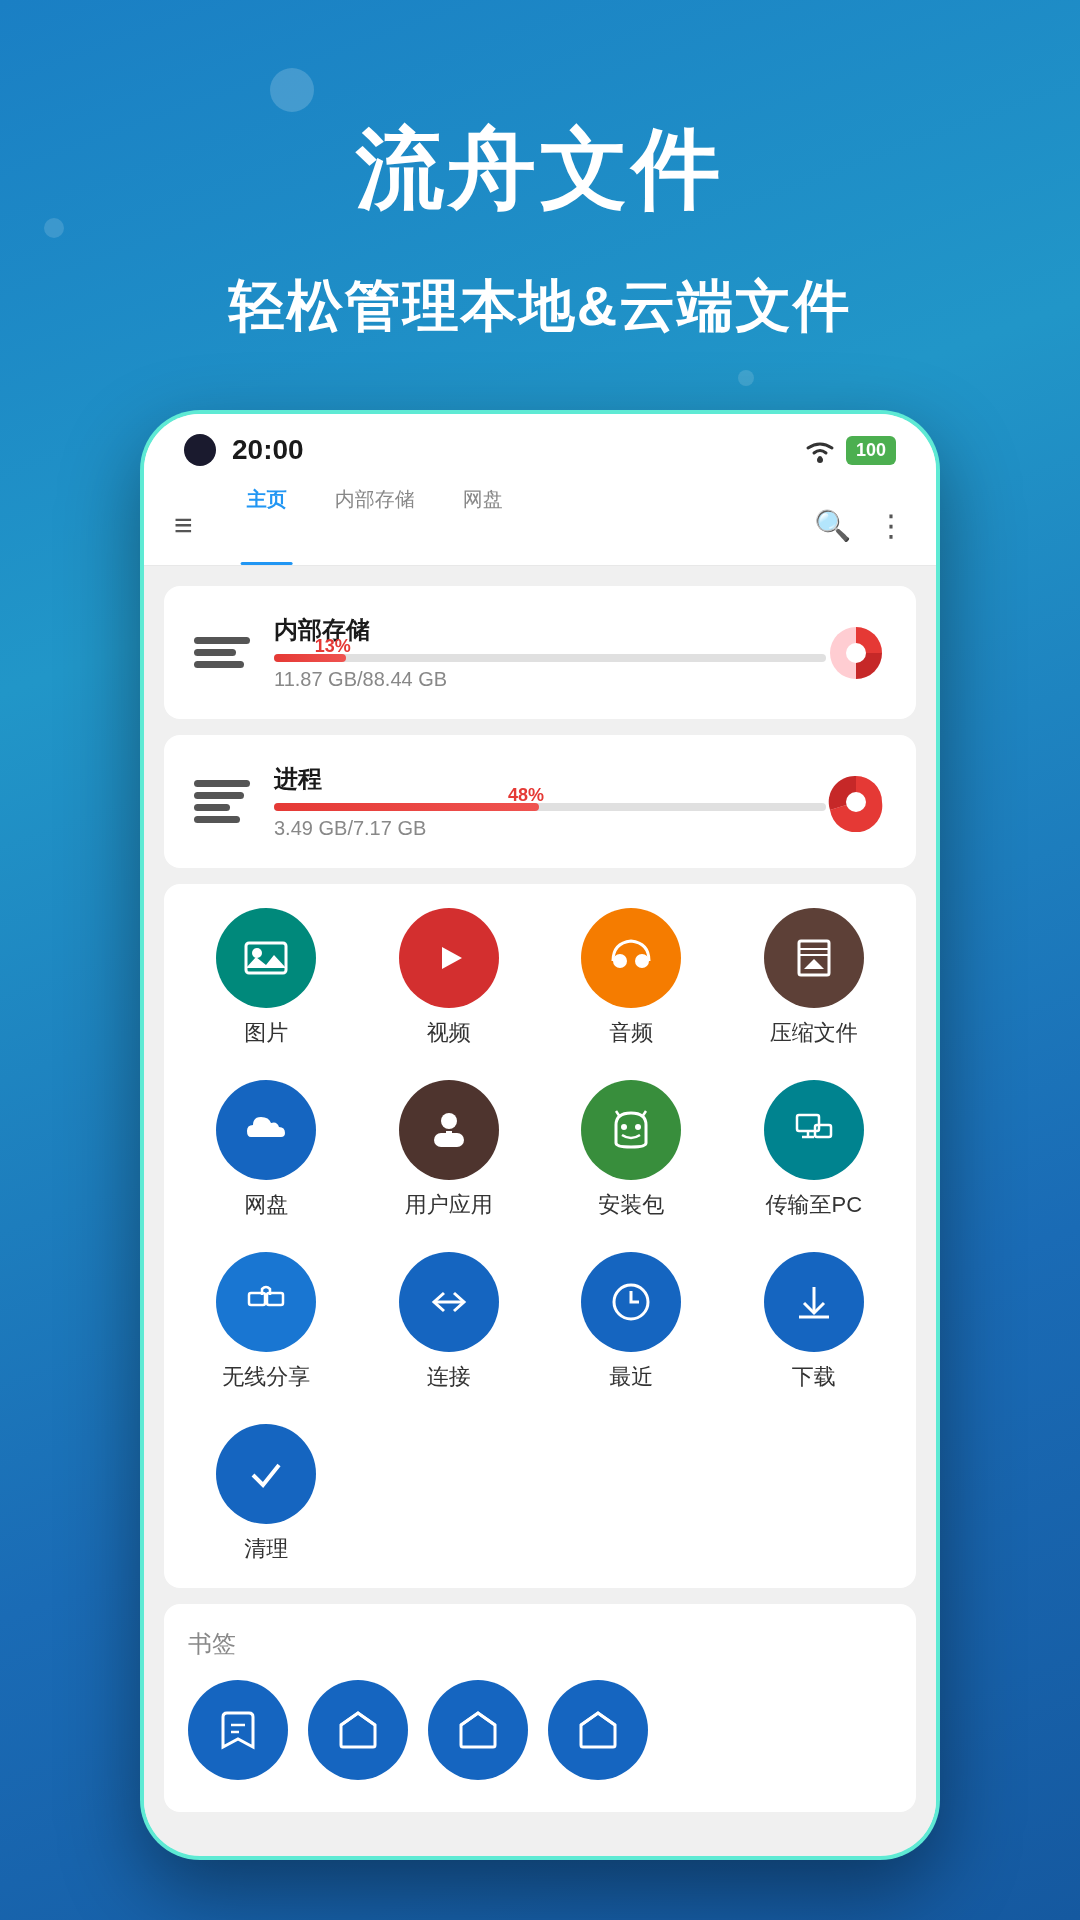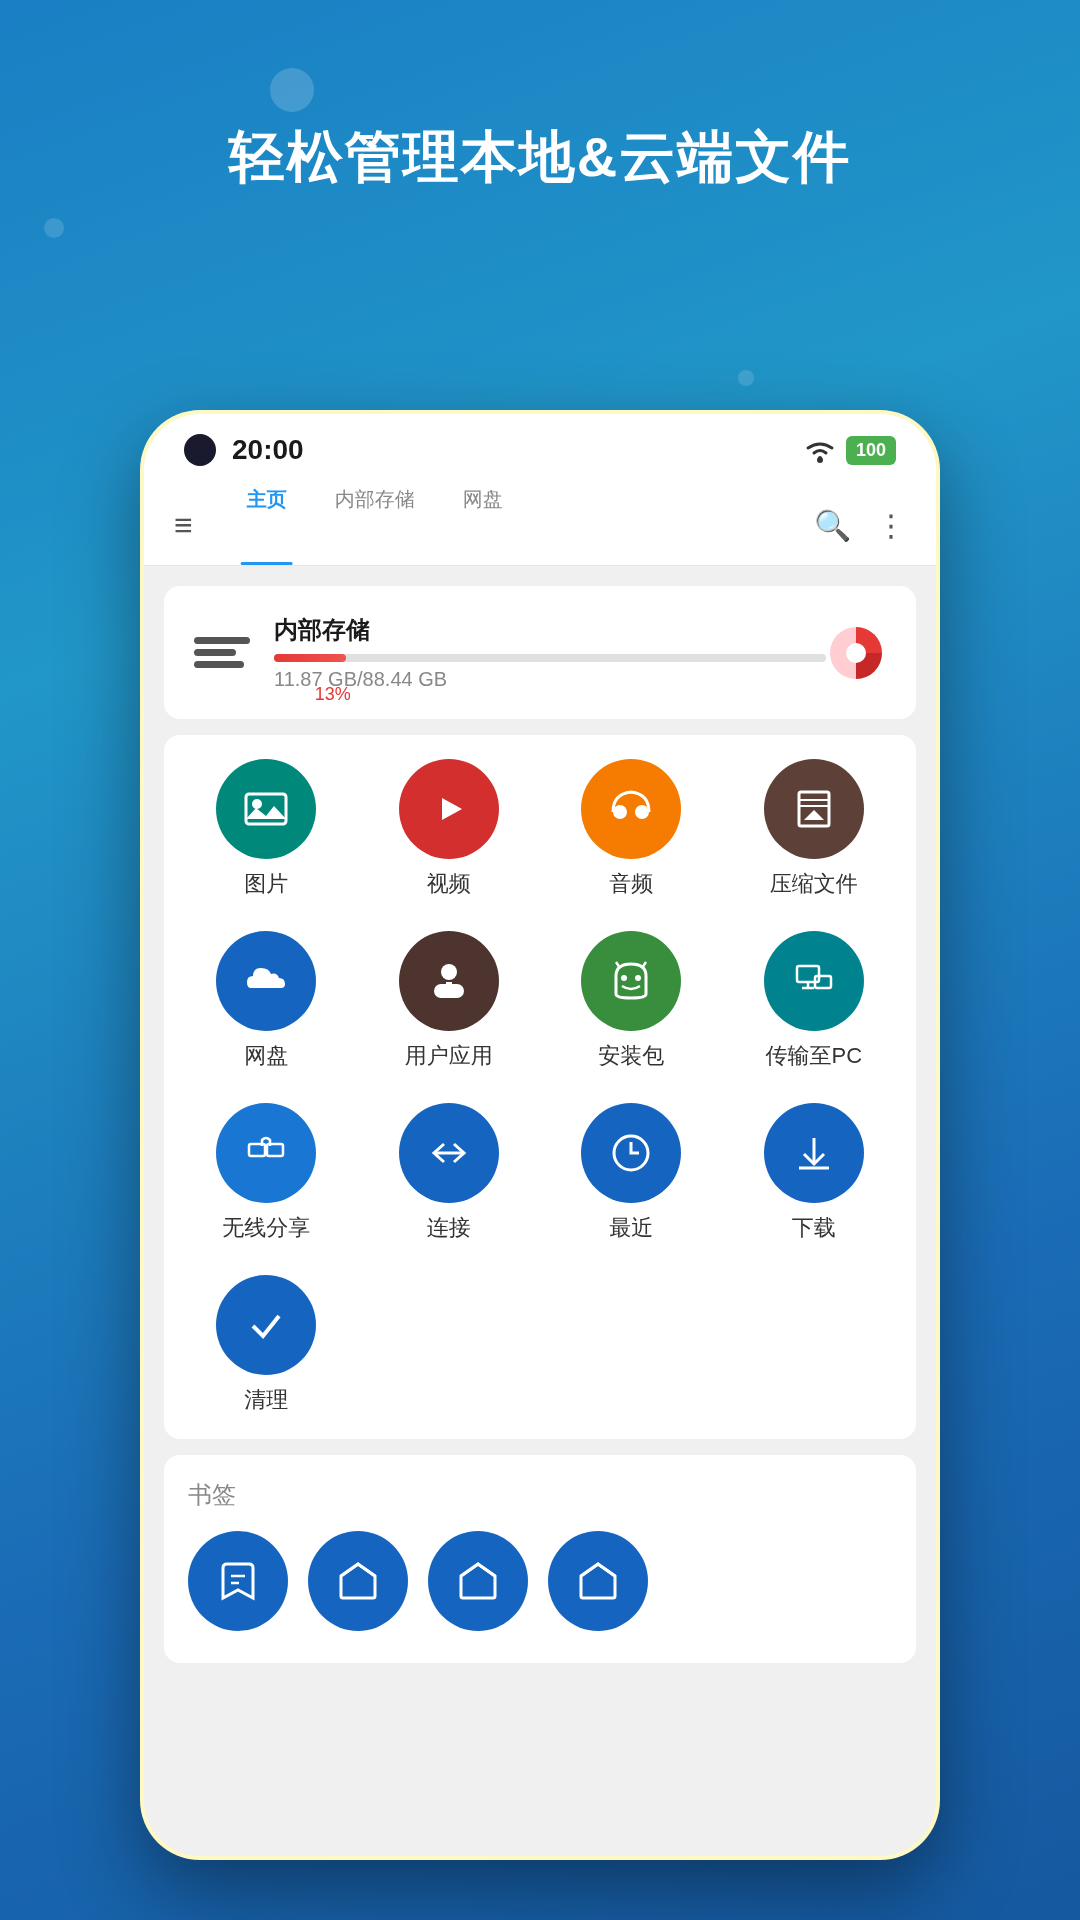--- a/index.html
+++ b/index.html
@@ -44,21 +44,21 @@
       letter-spacing: 2px;
     }
 
     
     .phone-mockup {
       position: absolute;
       top: 410px;
       left: 140px;
       width: 800px;
       height: 1450px;
-      background: #fef9c3;
+      background: #5eead4;
       border-radius: 60px;
       padding: 4px;
       box-shadow: 0 30px 80px rgba(0,0,0,0.4);
     }
 
     .phone-screen {
       width: 100%;
       height: 100%;
       background: #f0f0f0;
       border-radius: 56px;
@@ -238,22 +238,21 @@
     .progress-bar-fill.process-fill {
       background: linear-gradient(90deg, #e53935, #ef5350);
     }
 
     .progress-label {
       position: absolute;
       right: -5px;
       top: -18px;
       font-size: 18px;
       color: #e53935;
-      font-weight: 400;
-      margin-top: 48px;
+      font-weight: 700;
     }
 
     .storage-size {
       font-size: 20px;
       color: #888;
     }
 
     
     .icons-card {
       background: white;
@@ -347,20 +346,21 @@
   </style>
 </head>
 <body>
 
 <div class="dot" style="width:44px;height:44px;top:68px;left:270px;opacity:0.5;"></div>
 <div class="dot" style="width:20px;height:20px;top:218px;left:44px;opacity:0.4;"></div>
 <div class="dot" style="width:16px;height:16px;top:370px;left:738px;opacity:0.4;"></div>
 <div class="dot" style="width:14px;height:14px;top:730px;left:710px;opacity:0.3;"></div>
 
 <div class="header-section">
+  <div class="app-title">流舟文件</div>
   <div class="app-subtitle">轻松管理本地&amp;云端文件</div>
 </div>
 
 <div class="phone-mockup">
   <div class="phone-screen">
 
     <div class="status-bar">
       <div class="status-left">
         <div class="camera-hole"></div>
         <span class="status-time">20:00</span>
@@ -415,20 +415,43 @@
         </div>
 
         <svg width="60" height="60" viewBox="0 0 60 60">
           <circle cx="30" cy="30" r="26" fill="#ffcdd2"></circle>
           <path d="M30 30 L30 4 A26 26 0 0 1 56 30 Z" fill="#e53935"></path>
           <path d="M30 30 L56 30 A26 26 0 0 1 30 56 Z" fill="#c62828"></path>
           <circle cx="30" cy="30" r="10" fill="white"></circle>
         </svg>
       </div>
 
+      <div class="storage-card">
+        <div class="storage-icon-box">
+          <div class="storage-bar-line" style="background:#555;"></div>
+          <div class="storage-bar-line" style="background:#555;width:50px;"></div>
+          <div class="storage-bar-line" style="background:#555;width:36px;"></div>
+          <div class="storage-bar-line" style="background:#555;width:46px;"></div>
+        </div>
+        <div class="storage-info">
+          <div class="storage-name">进程</div>
+          <div class="progress-bar-container">
+            <div class="progress-bar-fill process-fill" style="width:48%;">
+              <span class="progress-label">48%</span>
+            </div>
+          </div>
+          <div class="storage-size">3.49 GB/7.17 GB</div>
+        </div>
+        <svg width="60" height="60" viewBox="0 0 60 60">
+          <circle cx="30" cy="30" r="26" fill="#ffcdd2"></circle>
+          <path d="M30 30 L30 4 A26 26 0 0 1 56 30 A26 26 0 0 1 4 38 Z" fill="#e53935"></path>
+          <path d="M30 30 L4 38 A26 26 0 0 1 30 4 Z" fill="#c62828"></path>
+          <circle cx="30" cy="30" r="10" fill="white"></circle>
+        </svg>
+      </div>
 
       <div class="icons-card">
         <div class="icons-grid">
 
           <div class="icon-item">
             <div class="icon-circle ic-teal">
               <svg width="50" height="50" viewBox="0 0 50 50" fill="white">
                   <rect x="5" y="10" width="40" height="30" rx="3" fill="none" stroke="white" stroke-width="3"></rect>
                   <circle cx="16" cy="20" r="5" fill="white"></circle>
                   <path d="M5 35 L15 24 L25 32 L33 22 L45 35 Z" fill="white"></path>

